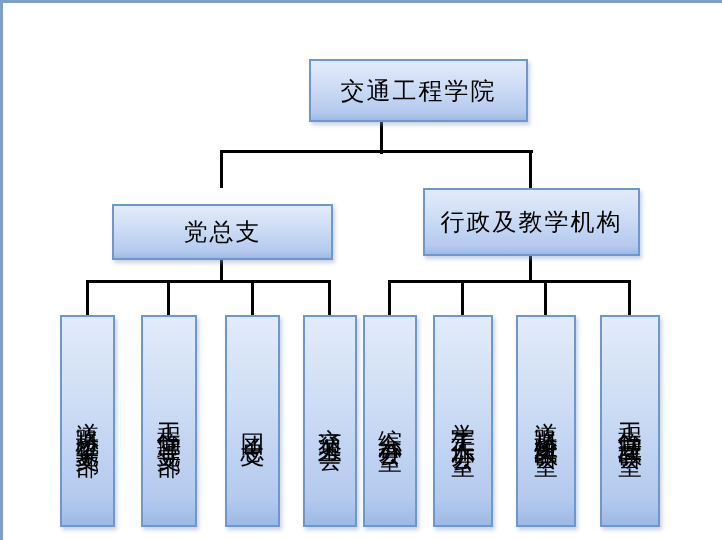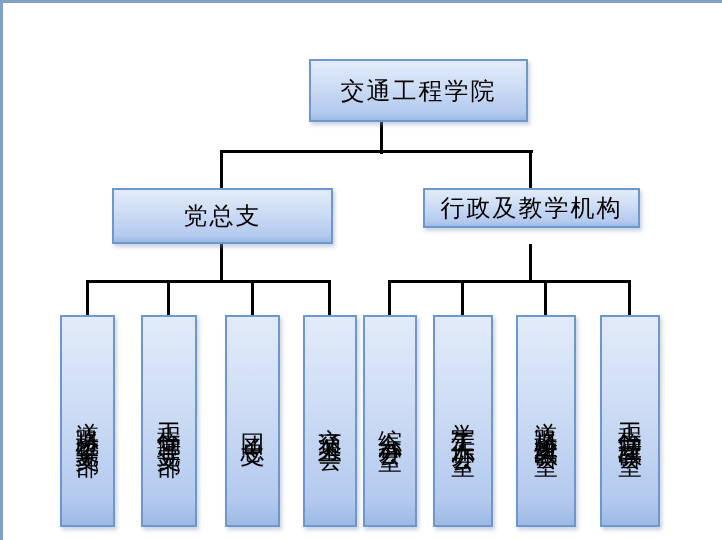--- a/index.html
+++ b/index.html
@@ -80,24 +80,24 @@
   <div class="conn" style="left:388px;top:280px;width:243px;height:3px;"></div>
   <div class="conn" style="left:388px;top:280px;width:3px;height:35px;"></div>
   <div class="conn" style="left:461px;top:280px;width:3px;height:35px;"></div>
   <div class="conn" style="left:544px;top:280px;width:3px;height:35px;"></div>
   <div class="conn" style="left:628px;top:280px;width:3px;height:35px;"></div>
 
   <div class="node h" style="left:273px;top:59px;width:219px;height:63px;margin-left:36px;">
     <span>交通工程学院</span>
   </div>
 
-  <div class="node h" style="left:112px;top:188px;width:221px;height:56px;">
+  <div class="node h" style="left:112px;top:204px;width:221px;height:56px;">
     <span>党总支</span>
   </div>
-  <div class="node h" style="left:423px;top:188px;width:217px;height:40px;">
+  <div class="node h" style="left:423px;top:188px;width:217px;height:68px;">
     <span>行政及教学机构</span>
   </div>
 
   <div class="node v" style="left:60px;top:315px;width:55px;height:212px;">
     <span>道路桥梁党支部</span>
   </div>
   <div class="node v" style="left:141px;top:315px;width:56px;height:212px;">
     <span>工程管理党支部</span>
   </div>
   <div class="node v" style="left:225px;top:315px;width:55px;height:212px;">

